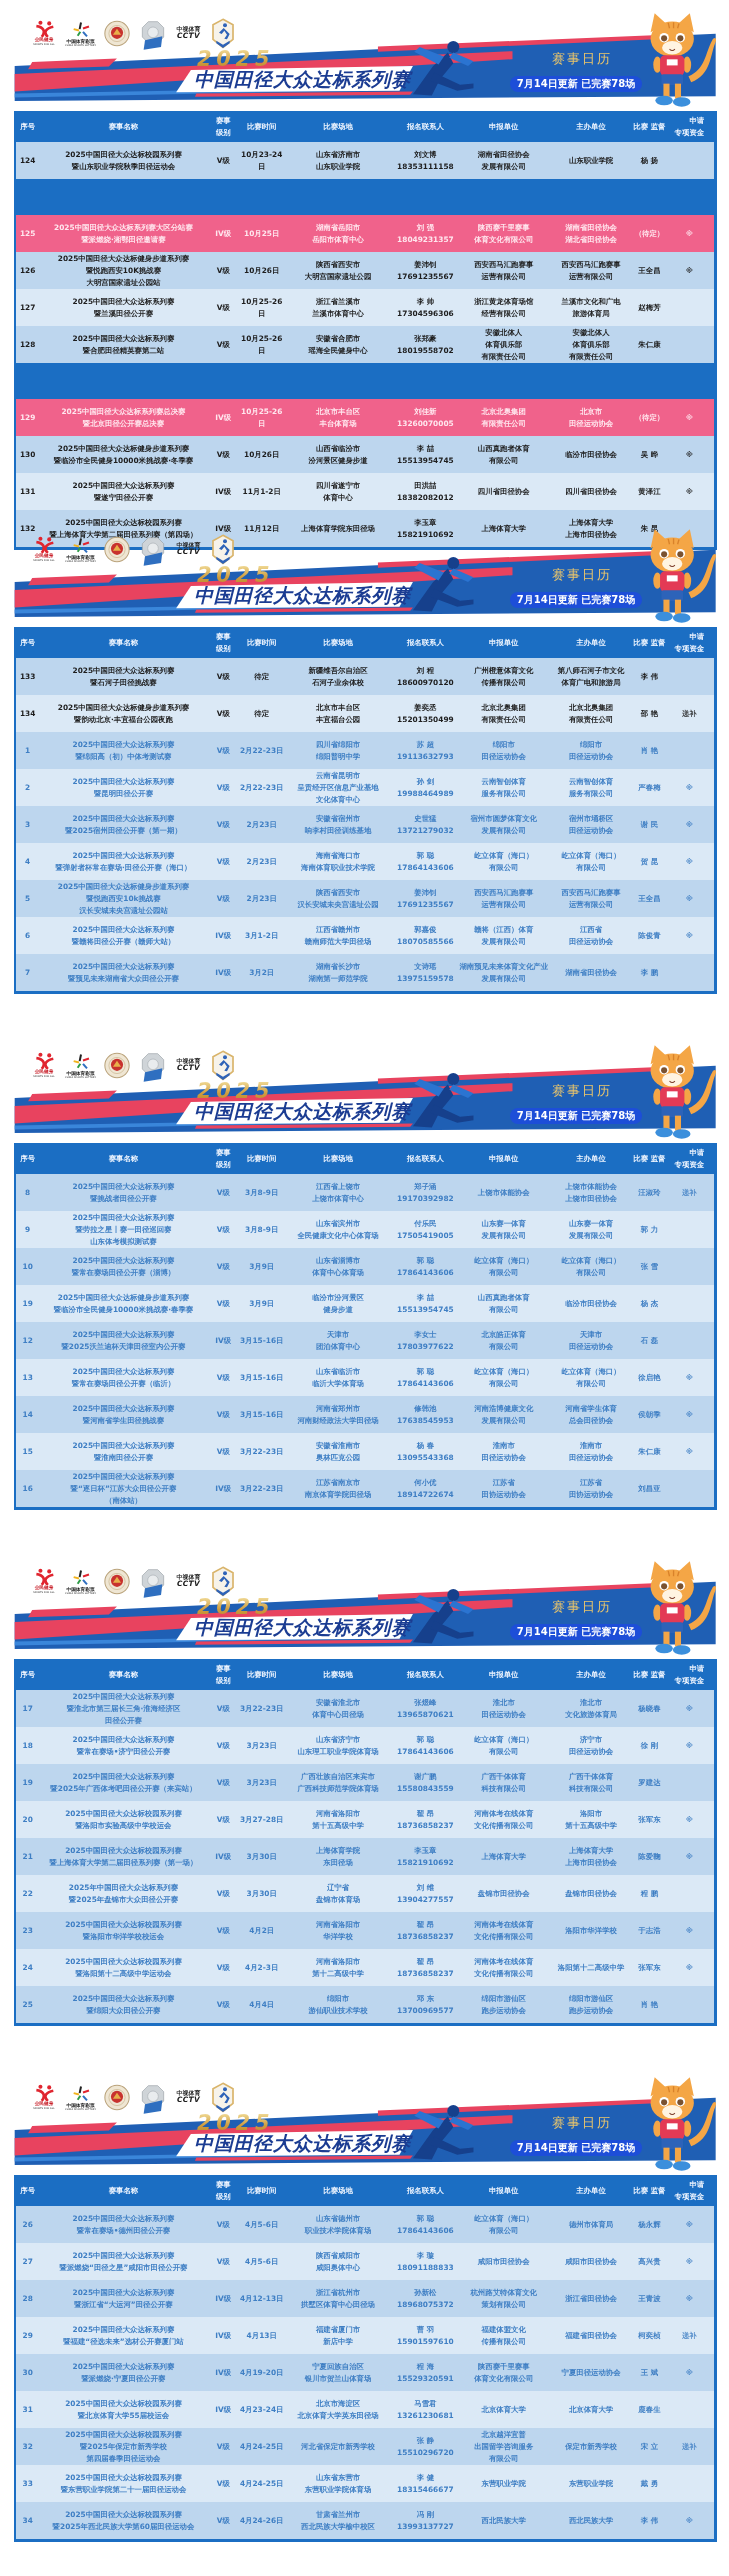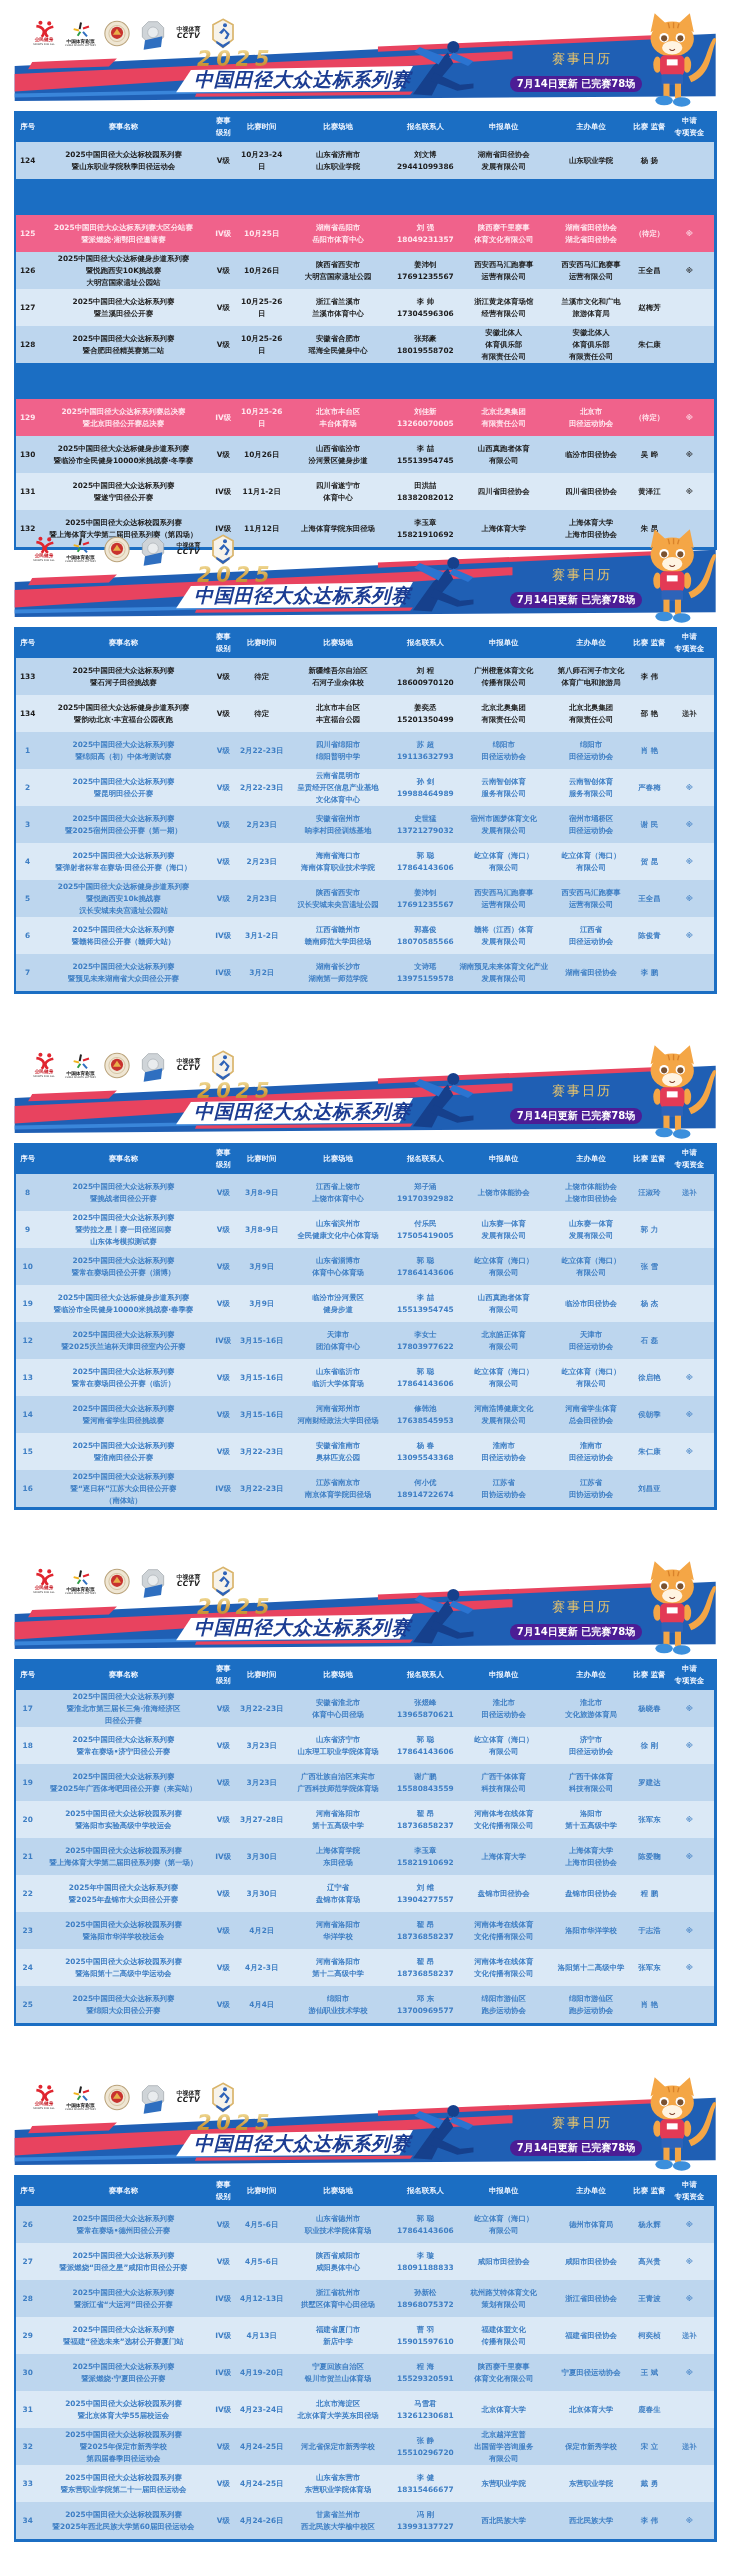--- a/index.html
+++ b/index.html
@@ -30,21 +30,21 @@
   }
   .title {
     position: absolute; left: 194px; top: 69px; font-size: 19px; font-weight: 900; font-style: italic;
     color: #1b3c92; letter-spacing: 0.7px; white-space: nowrap; line-height: 21.6px;
   }
   .cal-label {
     position: absolute; left: 552px; top: 50px; font-size: 13px; color: #ebc66b; letter-spacing: 2px; white-space: nowrap;
   }
   .update-pill {
     position: absolute; left: 510px; top: 76px; width: 132px; height: 15.5px; border-radius: 8px;
-    background: #4c1d95; color: #ffffff; font-size: 10px; font-weight: bold;
+    background: #1d4ed8; color: #ffffff; font-size: 10px; font-weight: bold;
     display: flex; align-items: center; justify-content: center; white-space: nowrap;
   }
   .cat { position: absolute; left: 641px; top: 12px; width: 78px; height: 96px; }
 
   
   .tbl { position: absolute; left: 13.5px; top: 111px; width: 703px; background: #1b6ec3; padding: 0 2.7px 2.7px 2.7px; }
   .thead { display: flex; height: 31px; color: #eef5ff; font-weight: bold; font-size: 7.4px; }
   .th { display: flex; align-items: center; justify-content: center; text-align: center; white-space: pre-line; line-height: 11.5px; }
   .tr { display: flex; height: 37px; }
   .tr.dark { background: #bdd6ee; }
@@ -61,21 +61,21 @@
   .td.c-fund { opacity: .8; }
   .c-no { width: 23px; }
   .c-name { width: 169px; }
   .c-level { width: 31px; }
   .c-date { width: 46px; }
   .c-venue { width: 107px; }
   .c-contact { width: 68px; }
   .c-applicant { width: 89px; }
   .c-organizer { width: 86px; }
   .c-supervisor { width: 31px; white-space: nowrap; }
-  .c-fund { width: 49px; }
+  .c-fund { width: 49px; text-align: right; }
 </style>
 </head>
 <body>
 
 <div id="pages">
   <section class="panel">
     <svg class="banner-art" width="729" height="111" viewBox="0 0 1080 165">
       <polygon points="20,98 1062,50 1062,143 20,150" fill="#1f5fb4"></polygon>
       <polygon points="20,139 540,130 540,134 20,145" fill="#3a86da"></polygon>
       <polygon points="20,110 760,76 760,88 20,136" fill="#e8435f"></polygon>
@@ -191,21 +191,21 @@
       </div>
       <div class="tbody">
           <div class="tr dark upcoming">
             <div class="td c-no">124</div>
             <div class="td c-name">2025中国田径大众达标校园系列赛
 暨山东职业学院秋季田径运动会</div>
             <div class="td c-level">V级</div>
             <div class="td c-date">10月23-24日</div>
             <div class="td c-venue">山东省济南市
 山东职业学院</div>
-            <div class="td c-contact"><span>刘文博</span><span>29441099386</span></div>
+            <div class="td c-contact"><span>刘文博</span><span>18353111158</span></div>
             <div class="td c-applicant">湖南省田径协会
 发展有限公司</div>
             <div class="td c-organizer">山东职业学院</div>
             <div class="td c-supervisor">杨 扬</div>
             <div class="td c-fund"></div>
           </div>
           <div class="tr light featured">
             <div class="td c-no">125</div>
             <div class="td c-name">2025中国田径大众达标系列赛大区分站赛
 暨派燃烧·湘鄂田径邀请赛</div>

